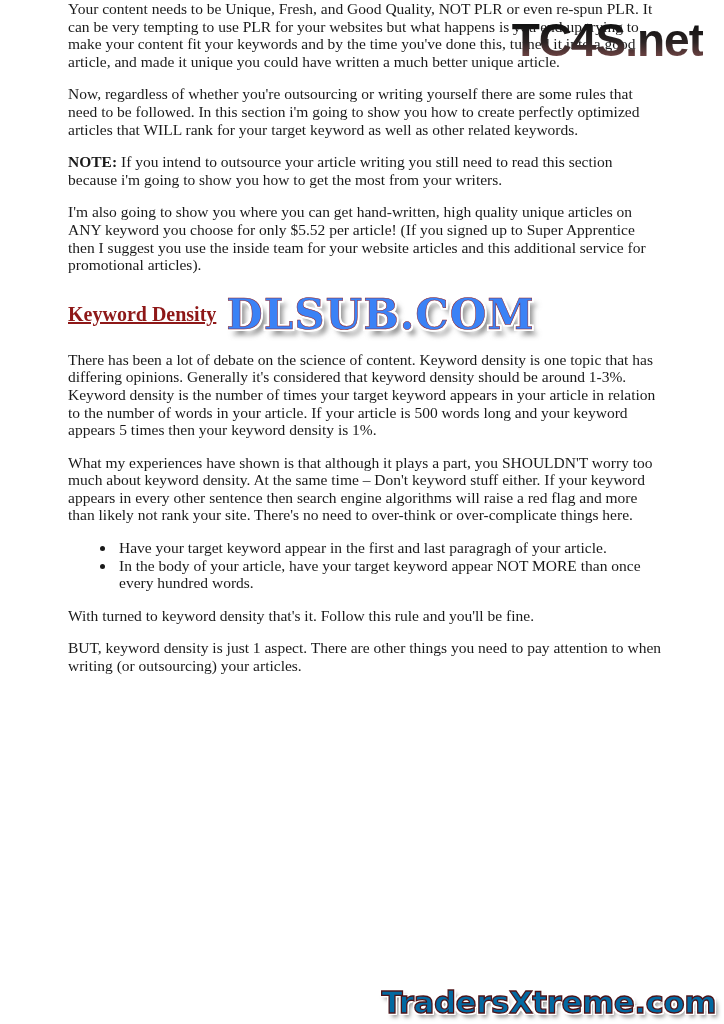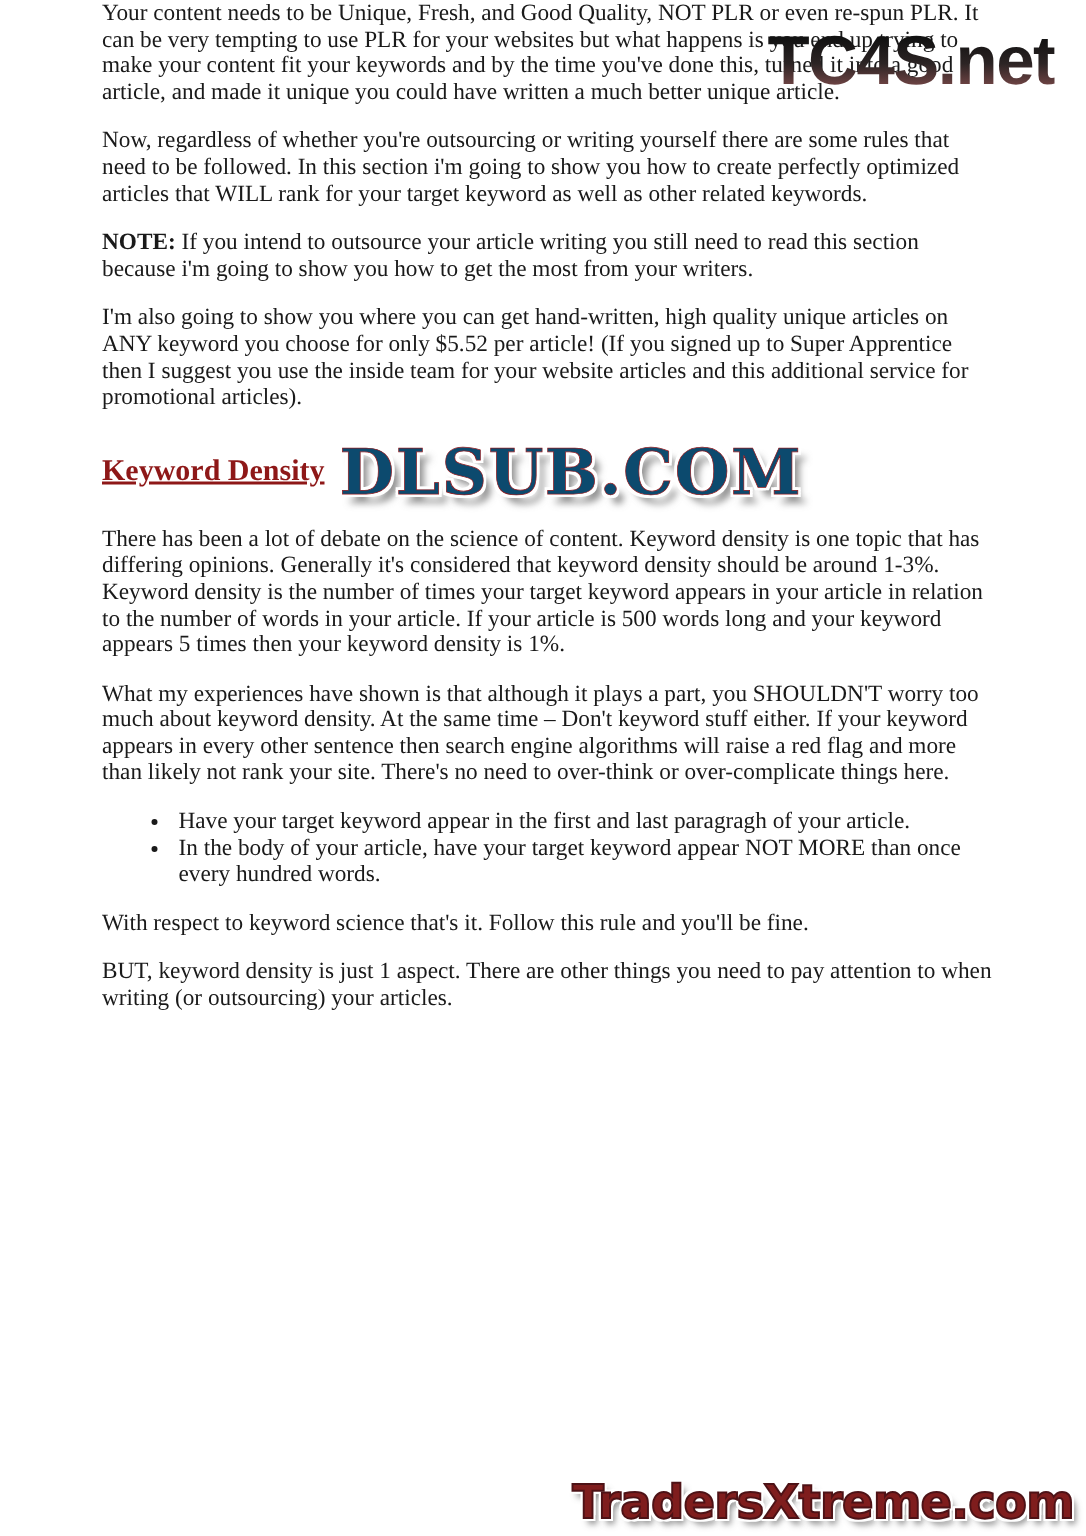--- a/index.html
+++ b/index.html
@@ -64,21 +64,21 @@
     color: #8e1818;
     text-decoration: underline;
     white-space: nowrap;
   }
   .dlsub-watermark {
     margin-left: 10px;
     font-family: "DejaVu Serif", serif;
     font-weight: bold;
     font-size: 42px;
     letter-spacing: 1px;
-    color: #0c4a6e;
+    color: #3b82f6;
     -webkit-text-stroke: 0.5px #8f1a1f;
     text-shadow:
       -2px -2px 0 #ffffff, 2px -2px 0 #ffffff,
       -2px  2px 0 #ffffff, 2px  2px 0 #ffffff,
       -2px  0   0 #ffffff, 2px  0   0 #ffffff,
        0   -2px 0 #ffffff, 0    2px 0 #ffffff,
        5px 6px 5px rgba(110,110,110,0.75);
     white-space: nowrap;
   }
 
@@ -90,21 +90,21 @@
   ul.rules li { padding-left: 3px; }
 
   .traders-logo {
     position: absolute;
     right: 8px;
     bottom: 4px;
     font-family: "DejaVu Sans", sans-serif;
     font-weight: bold;
     font-size: 31px;
     letter-spacing: -0.5px;
-    color: #7f1d1d;
+    color: #0369a1;
     -webkit-text-stroke: 1.3px #4d1216;
     text-shadow:
       -2px -2px 0 #ffffff, 2px -2px 0 #ffffff,
       -2px  2px 0 #ffffff, 2px  2px 0 #ffffff,
        3px 4px 4px rgba(90,90,90,0.7);
     white-space: nowrap;
   }
 </style>
 </head>
 <body>
@@ -129,20 +129,20 @@
     </div>
 
     <p>There has been a lot of debate on the science of content. Keyword density is one topic that has differing opinions. Generally it's considered that keyword density should be around 1-3%. Keyword density is the number of times your target keyword appears in your article in relation to the number of words in your article. If your article is 500 words long and your keyword appears 5 times then your keyword density is 1%.</p>
     <p>What my experiences have shown is that although it plays a part, you SHOULDN'T worry too much about keyword density. At the same time – Don't keyword stuff either. If your keyword appears in every other sentence then search engine algorithms will raise a red flag and more than likely not rank your site. There's no need to over-think or over-complicate things here.</p>
 
     <ul class="rules">
       <li>Have your target keyword appear in the first and last paragragh of your article.</li>
       <li>In the body of your article, have your target keyword appear NOT MORE than once every hundred words.</li>
     </ul>
 
-    <p>With respect to keyword science that's it. Follow this rule and you'll be fine.</p>
+    <p>With turned to keyword density that's it. Follow this rule and you'll be fine.</p>
     <p>BUT, keyword density is just 1 aspect. There are other things you need to pay attention to when writing (or outsourcing) your articles.</p>
 
   </div>
 
   <div class="traders-logo">TradersXtreme.com</div>
 
 </div>
 
 </body></html>

